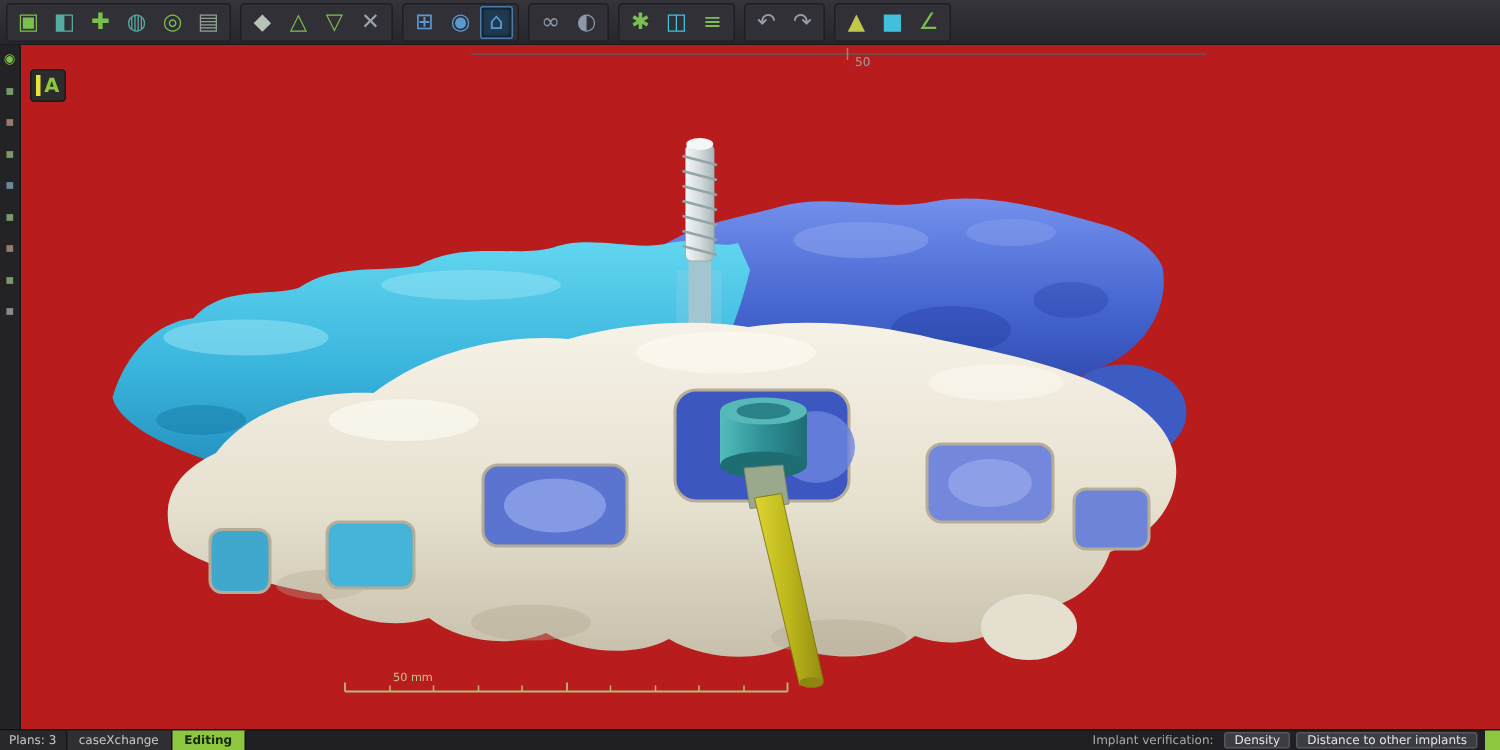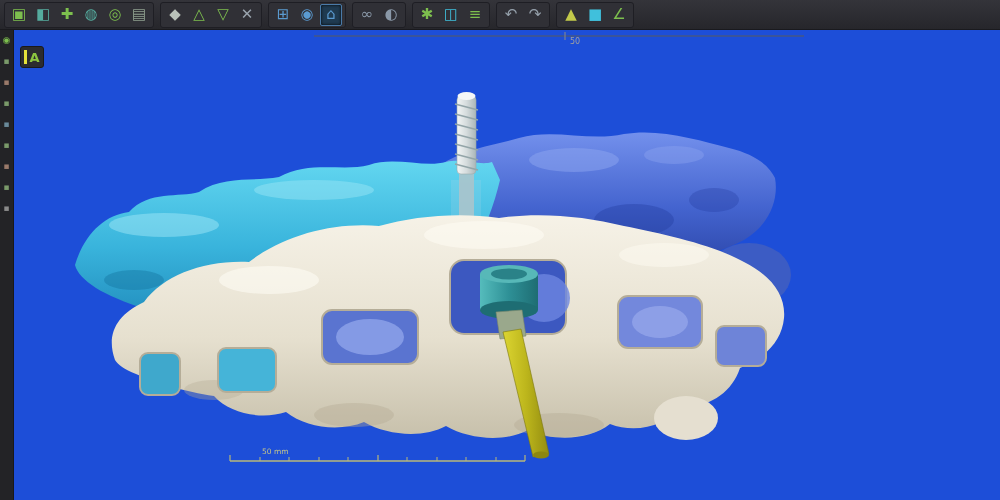--- a/index.html
+++ b/index.html
@@ -17,21 +17,21 @@
            font-size:15px; line-height:1; border-radius:2px; cursor:pointer; color:#8a8; }
   .ticon.active { background:#1f3a50; border:1px solid #4a7aa8; box-shadow:inset 0 0 3px #000; }
 
   
   .body { flex:1 1 auto; display:flex; min-height:0; }
   .sidebar { width:14px; background:#232326; border-right:1px solid #18181a;
              display:flex; flex-direction:column; align-items:center; padding-top:4px; gap:9px; }
   .sicon { width:12px; height:12px; font-size:9px; line-height:12px; text-align:center;
            cursor:pointer; border-radius:2px; }
 
-  .viewport { position:relative; flex:1 1 auto; background:#1d4ed8; overflow:hidden; }
+  .viewport { position:relative; flex:1 1 auto; background:#b91c1c; overflow:hidden; }
   .viewport svg { display:block; }
 
   .corner-badge { position:absolute; left:6px; top:16px; width:24px; height:22px;
                   background:#2c2c2e; border:1px solid #1a1a1a; border-radius:3px;
                   display:flex; align-items:center; justify-content:center; gap:2px; cursor:pointer; }
   .corner-badge .bar { width:3px; height:14px; background:#e6e23a; }
   .corner-badge .letter { color:#8dc63f; font-weight:bold; font-size:13px; }
 
   
   .statusbar { height:14px; flex:0 0 14px; background:#202024; border-top:1px solid #101012;
@@ -227,14 +227,24 @@
         </g>
       </svg>
 
       <div class="corner-badge">
         <span class="bar"></span>
         <span class="letter">A</span>
       </div>
     </div>
   </div>
 
+  <div class="statusbar">
+    <span class="sb-item">Plans: 3</span>
+    <span class="sb-tab">caseXchange</span>
+    <span class="sb-tab active">Editing</span>
+    <span class="spacer"></span>
+    <span class="sb-label">Implant verification:</span>
+    <span class="sb-badge">Density</span>
+    <span class="sb-badge">Distance to other implants</span>
+    <span class="sb-accent"></span>
+  </div>
 
 </div>
 
 </body></html>

